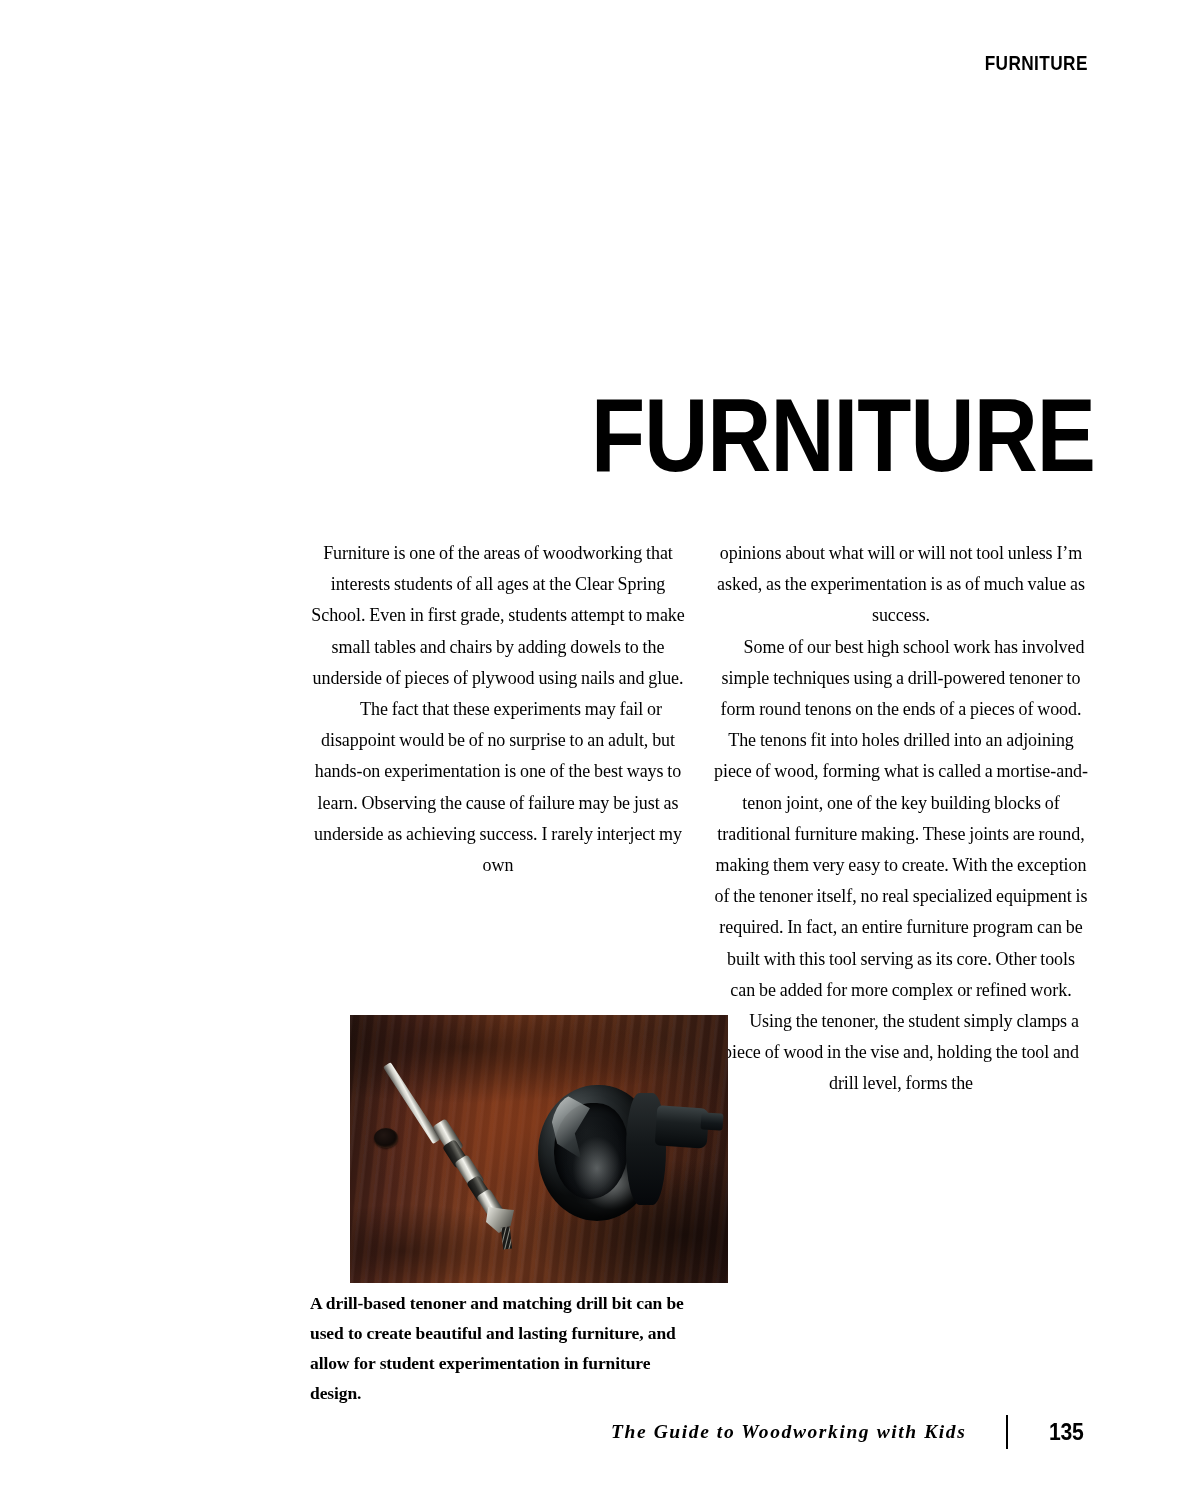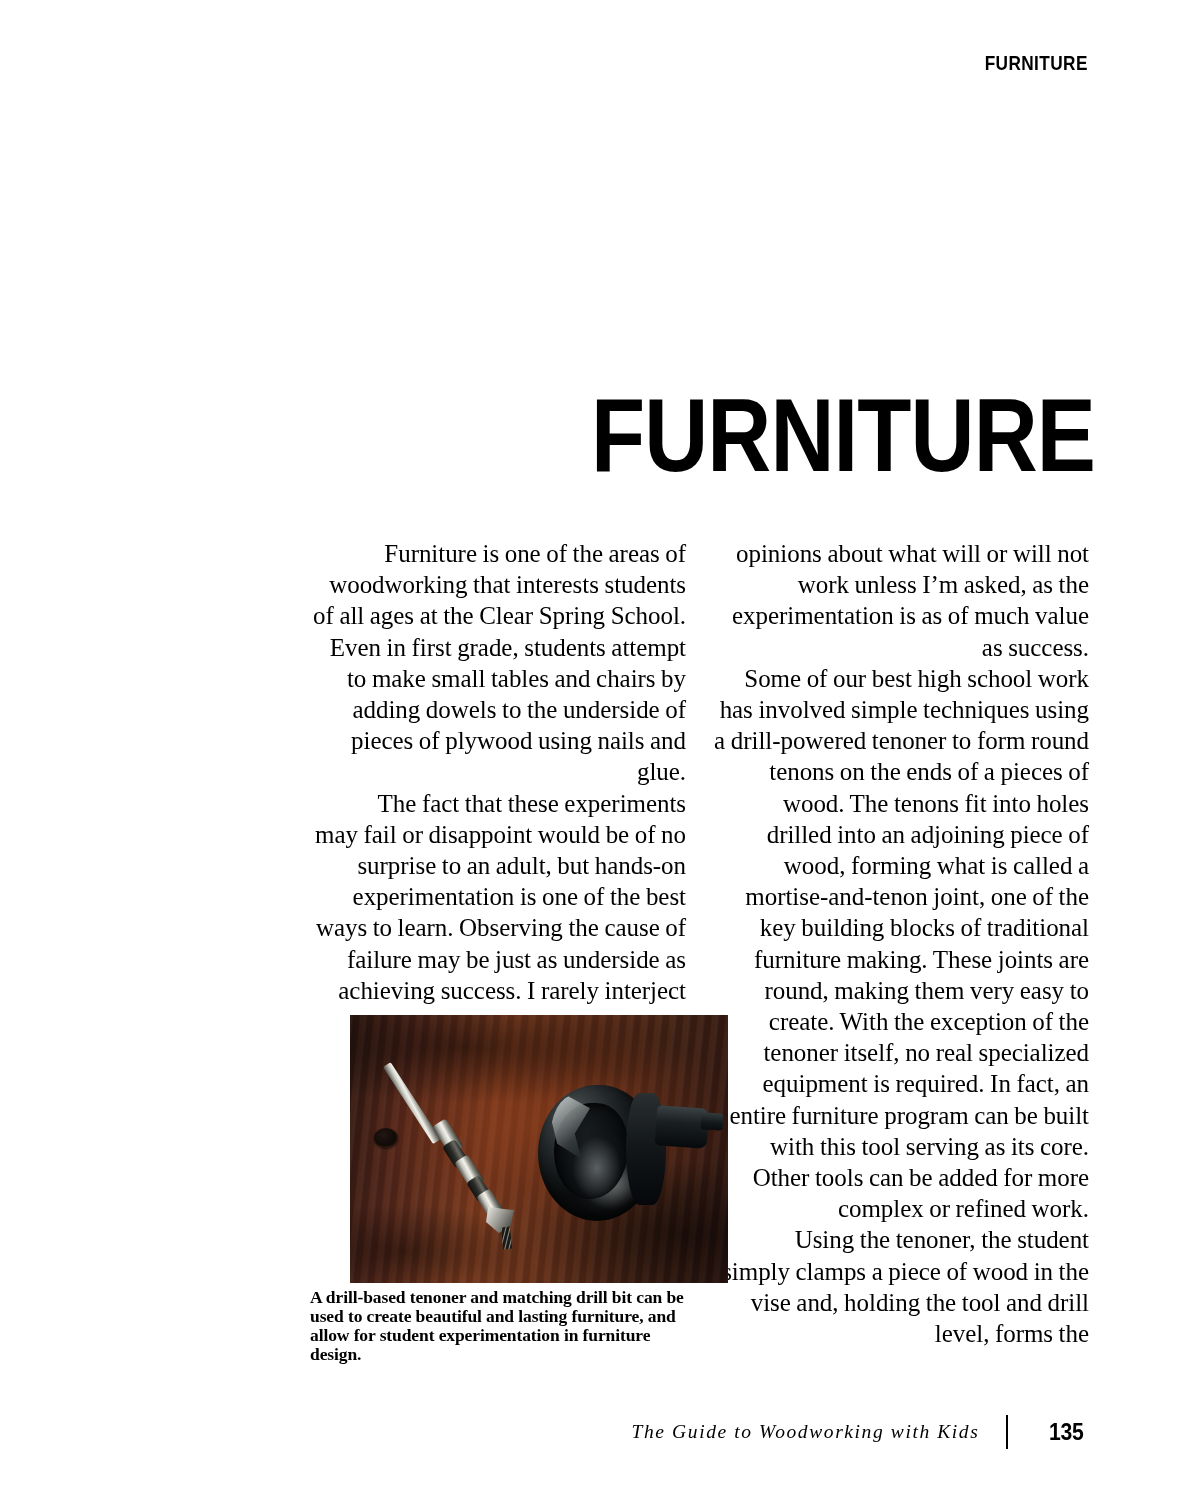--- a/index.html
+++ b/index.html
@@ -73,23 +73,23 @@
   .col {
     position: absolute;
     top: 0;
     width: 376px;
   }
   .col-left  { left: 0px; }
   .col-right { left: 403px; }
 
   .col p {
     margin: 0;
-    font-size: 25px;
+    font-size: 18px;
     line-height: 31.2px;
-    text-align: right;
+    text-align: center;
     letter-spacing: -0.05px;
     word-spacing: -0.6px;
   }
   .col p.indent { text-indent: 26px; }
 
   
   .figure {
     position: absolute;
     left: 310px;
     top: 999px;
@@ -261,21 +261,21 @@
   }
 
   
   .caption {
     position: absolute;
     left: 310px;
     top: 1288px;
     width: 380px;
     font-weight: 700;
     font-size: 17.5px;
-    line-height: 19px;
+    line-height: 30px;
     letter-spacing: -0.1px;
   }
   .caption p { margin: 0; }
 
   
   .footer {
     position: absolute;
     left: 0;
     top: 1412px;
     width: 1200px;
@@ -283,26 +283,26 @@
   }
   .footer-inner {
     position: absolute;
     right: 110px;
     top: 0;
     display: flex;
     align-items: center;
     height: 40px;
   }
   .footer-title {
-    font-weight: 400;
+    font-weight: 700;
     font-style: italic;
     font-size: 19.5px;
     letter-spacing: 1.6px;
     white-space: nowrap;
-    padding-right: 27px;
+    padding-right: 40px;
   }
   .footer-rule {
     width: 1.6px;
     height: 34px;
     background: #000000;
   }
   .footer-page {
     font-family: "Liberation Sans", "DejaVu Sans", sans-serif;
     font-weight: 700;
     font-size: 23px;
@@ -325,21 +325,21 @@
 <h1 class="chapter-title">FURNITURE</h1>
 
 <div class="columns">
 
   <div class="col col-left">
     <p>Furniture is one of the areas of woodworking that interests students of all ages at the Clear Spring School. Even in first grade, students attempt to make small tables and chairs by adding dowels to the underside of pieces of plywood using nails and glue.</p>
     <p class="indent">The fact that these experiments may fail or disappoint would be of no surprise to an adult, but hands-on experimentation is one of the best ways to learn. Observing the cause of failure may be just as underside as achieving success. I rarely interject my own</p>
   </div>
 
   <div class="col col-right">
-    <p>opinions about what will or will not work unless I’m asked, as the experimentation is as of much value as success.</p>
+    <p>opinions about what will or will not tool unless I’m asked, as the experimentation is as of much value as success.</p>
     <p class="indent">Some of our best high school work has involved simple techniques using a drill-powered tenoner to form round tenons on the ends of a pieces of wood. The tenons fit into holes drilled into an adjoining piece of wood, forming what is called a mortise-and-tenon joint, one of the key building blocks of traditional furniture making. These joints are round, making them very easy to create. With the exception of the tenoner itself, no real specialized equipment is required. In fact, an entire furniture program can be built with this tool serving as its core. Other tools can be added for more complex or refined work.</p>
     <p class="indent">Using the tenoner, the student simply clamps a piece of wood in the vise and, holding the tool and drill level, forms the</p>
   </div>
 
 </div>
 
 <figure class="figure">
   <div class="photo" aria-label="A drill-based tenoner and a matching auger drill bit lying on a dark reddish-brown wooden surface, with a bored hole at left.">
     <div class="wood"></div>
     <div class="wood-grain"></div>

